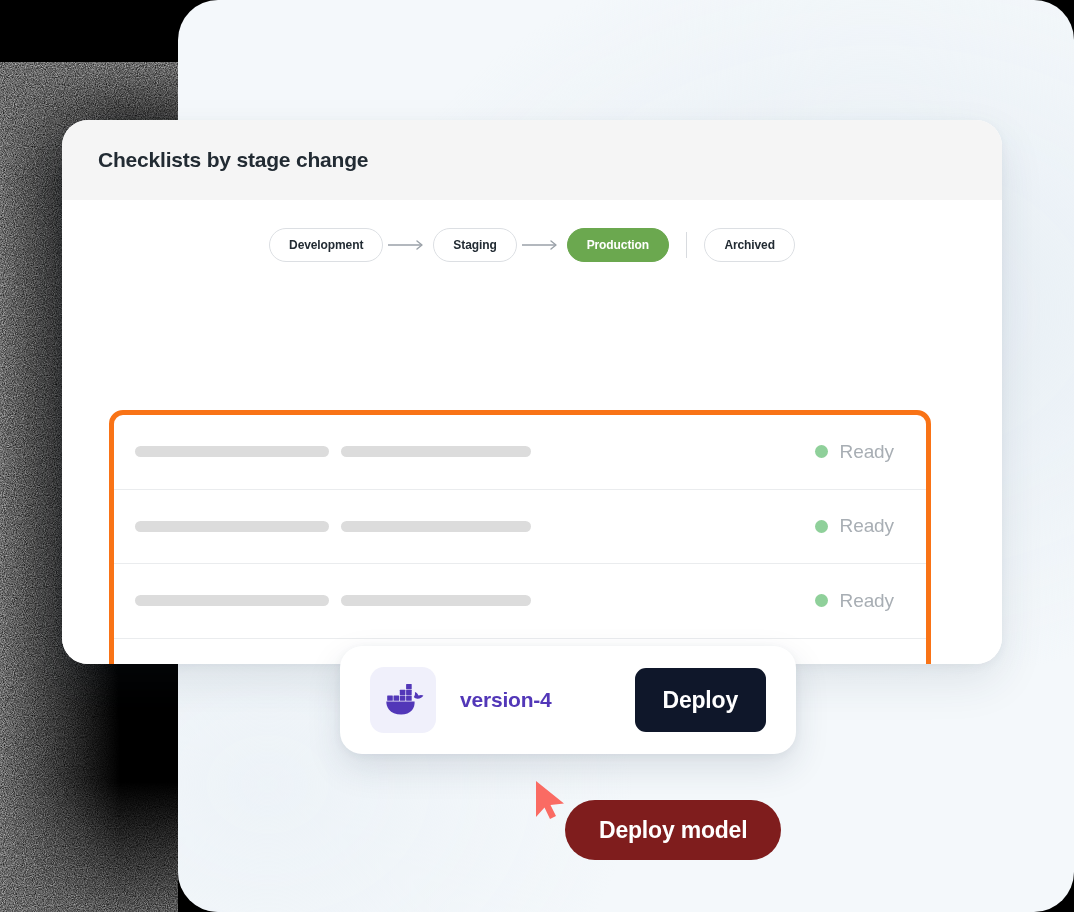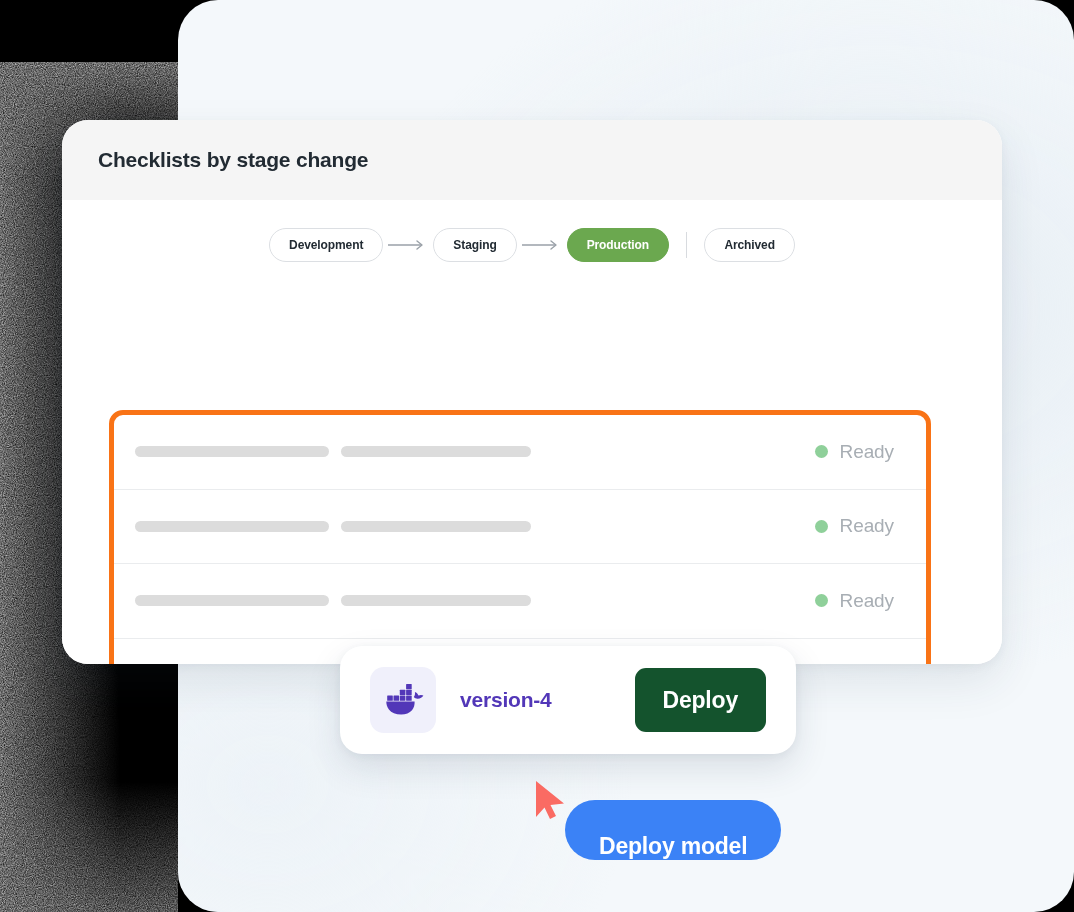--- a/index.html
+++ b/index.html
@@ -219,21 +219,21 @@
   .version-label {
     margin-left: 24px;
     font-size: 21px;
     font-weight: bold;
     color: #5237b8;
     letter-spacing: -0.2px;
     white-space: nowrap;
   }
   .deploy-btn {
     margin-left: auto;
-    background: #14532d;
+    background: #0f172a;
     color: #ffffff;
     border: none;
     border-radius: 11px;
     height: 64px;
     padding: 0 28px;
     font-family: "Liberation Sans", sans-serif;
     font-size: 23px;
     font-weight: bold;
     letter-spacing: -0.2px;
     cursor: pointer;
@@ -245,24 +245,24 @@
     left: 534px;
     top: 779px;
     z-index: 9;
   }
   .tooltip {
     position: absolute;
     left: 565px;
     top: 800px;
     height: 60px;
     padding: 0 34px;
-    background: #3b82f6;
+    background: #7f1d1d;
     border-radius: 30px;
     display: flex;
-    align-items: flex-end;
+    align-items: center;
     justify-content: center;
     z-index: 8;
   }
   .tooltip-text {
     color: #ffffff;
     font-size: 23px;
     font-weight: bold;
     letter-spacing: -0.2px;
     white-space: nowrap;
   }

